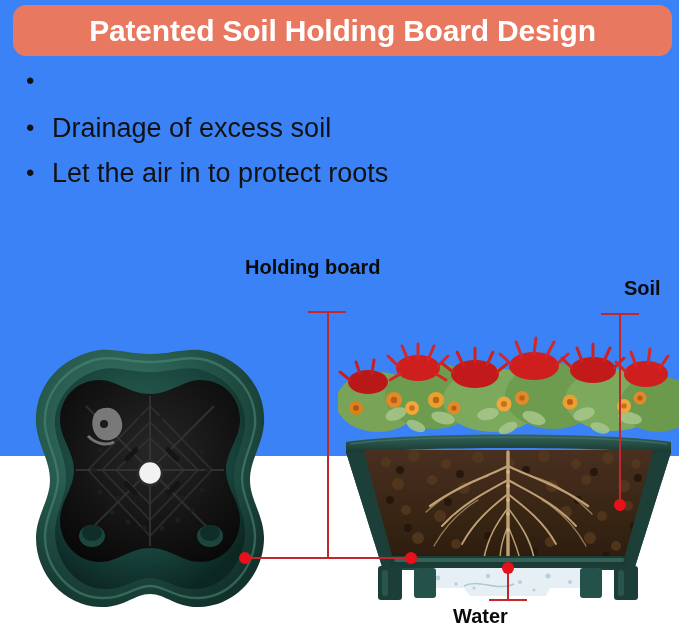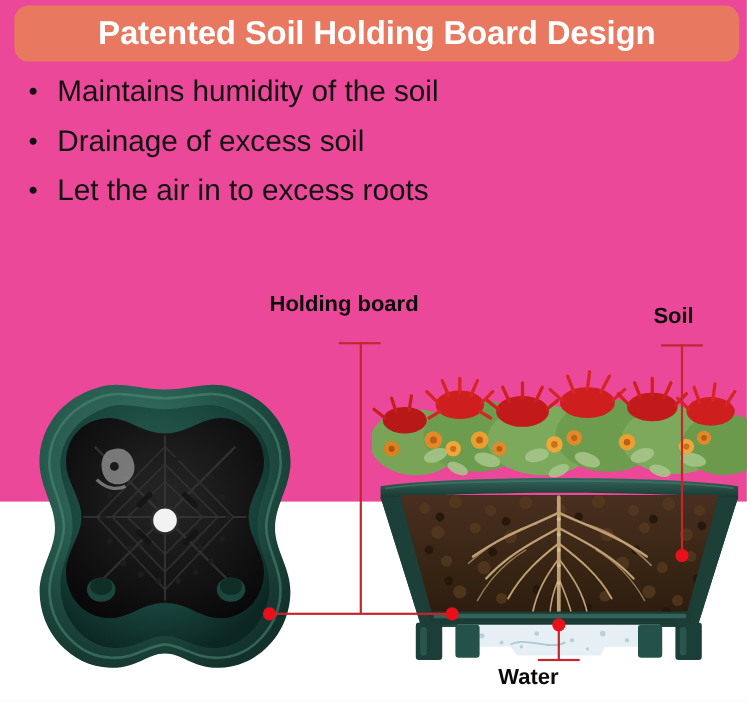--- a/index.html
+++ b/index.html
@@ -2,21 +2,21 @@
 <html><head>
 <meta charset="utf-8">
 <style>
   * { box-sizing: border-box; margin: 0; padding: 0; }
   html, body {
     width: 679px; height: 638px;
     background: #ffffff;
     font-family: "Liberation Sans", sans-serif;
     overflow: hidden;
   }
-  #page { position: relative; width: 679px; height: 456px; background: #ec4899; }
+  #page { position: relative; width: 679px; height: 456px; background: #3b82f6; }
 
   
   .banner {
     position: absolute;
     left: 13px; top: 5px;
     width: 659px; height: 51px;
     background: #E8785F;
     border-radius: 13px;
     display: flex; align-items: center; justify-content: center;
   }
@@ -47,22 +47,22 @@
   }
 
   
   .diagram { position: absolute; left: 0; top: 215px; width: 679px; height: 423px; }
 
   .callout-label {
     position: absolute;
     font-size: 20px; font-weight: bold; color: #0b0b0b;
     white-space: nowrap;
   }
-  #label-holding-board { left: 245px; top: 266px; text-align: center; }
-  #label-soil          { left: 594px; top: 277px; }
+  #label-holding-board { left: 245px; top: 256px; text-align: center; }
+  #label-soil          { left: 624px; top: 277px; }
   #label-water         { left: 453px; top: 605px; }
 
   .leader { position: absolute; background: #C1272D; }
   .leader-v { width: 2px; }
   .leader-h { height: 2px; }
   .leader-dot {
     position: absolute;
     width: 12px; height: 12px; border-radius: 50%;
     background: #E8101A;
   }
@@ -81,29 +81,28 @@
 
 <div id="page">
 
   <div class="banner">
     <div class="banner-title">Patented Soil Holding Board Design</div>
   </div>
 
   <div class="bullets">
     <div class="bullet-row">
       <span class="bullet-dot">•</span>
-      <span class="bullet-text">Maintains humidity of the soil</span>
     </div>
     <div class="bullet-row">
       <span class="bullet-dot">•</span>
       <span class="bullet-text">Drainage of excess soil</span>
     </div>
     <div class="bullet-row">
       <span class="bullet-dot">•</span>
-      <span class="bullet-text">Let the air in to excess roots</span>
+      <span class="bullet-text">Let the air in to protect roots</span>
     </div>
   </div>
 
   <div class="diagram"></div>
 
   <svg class="board-photo" viewBox="0 0 272 265">
     <defs>
       <radialGradient id="shellGrad" cx="38%" cy="30%" r="78%">
         <stop offset="0%" stop-color="#3C7A6B"></stop>
         <stop offset="55%" stop-color="#235448"></stop>

